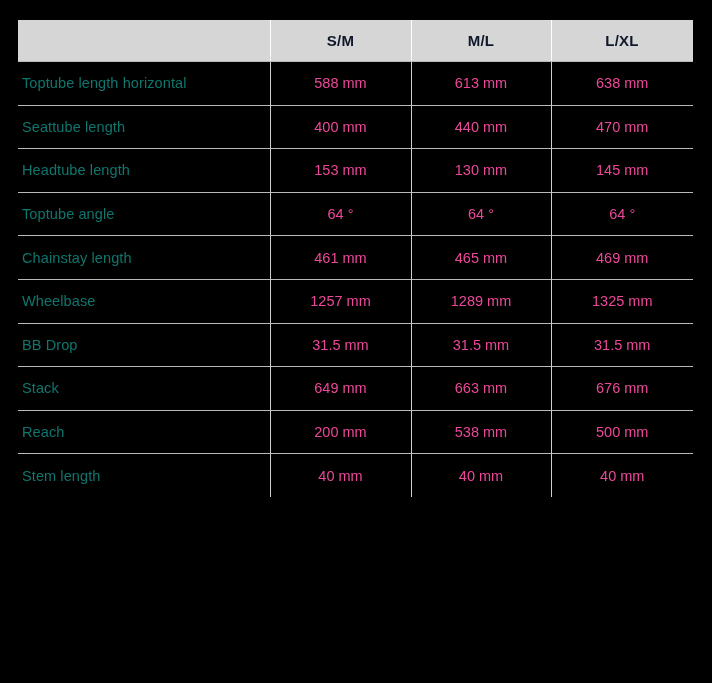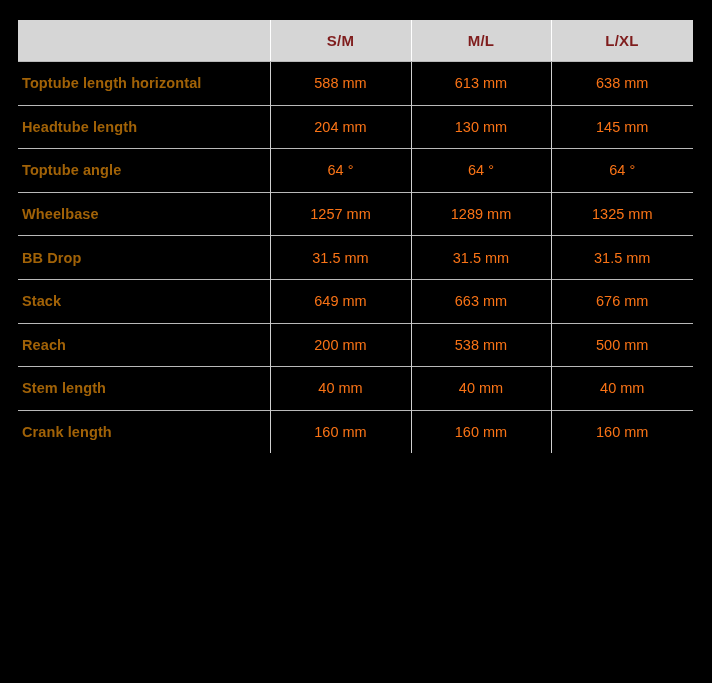--- a/index.html
+++ b/index.html
@@ -27,21 +27,21 @@
     left: 18px;
     top: 20px;
     width: 675px;
     border-collapse: collapse;
     table-layout: fixed;
   }
 
   
   .geometry-table thead th {
     background: #d6d6d6;
-    color: #7f1d1d;
+    color: #0f172a;
     font-size: 15px;
     font-weight: bold;
     letter-spacing: 0.2px;
     height: 41px;
     padding: 0;
     vertical-align: middle;
     text-align: center;
     border: none;
   }
   .geometry-table thead th.col-label {
@@ -56,31 +56,31 @@
   
   .geometry-table tbody td {
     height: 42.6px;
     padding: 0;
     vertical-align: middle;
     border-top: 1px solid #b9b9b9;
     background: #000000;
   }
 
   .geometry-table tbody td.cell-label {
-    color: #a16207;
+    color: #0f766e;
     font-size: 14.5px;
-    font-weight: bold;
+    font-weight: normal;
     letter-spacing: 0.1px;
     text-align: left;
     padding-left: 4px;
     white-space: nowrap;
   }
 
   .geometry-table tbody td.cell-value {
-    color: #f97316;
+    color: #ec4899;
     font-size: 14.5px;
     font-weight: normal;
     text-align: center;
     border-left: 1px solid #cfcfcf;
     white-space: nowrap;
   }
 
   
   .geometry-table tbody tr:last-child td {
     padding-bottom: 0;
@@ -106,30 +106,42 @@
       </tr>
     </thead>
     <tbody>
       <tr>
         <td class="cell-label">Toptube length horizontal</td>
         <td class="cell-value">588 mm</td>
         <td class="cell-value">613 mm</td>
         <td class="cell-value">638 mm</td>
       </tr>
       <tr>
+        <td class="cell-label">Seattube length</td>
+        <td class="cell-value">400 mm</td>
+        <td class="cell-value">440 mm</td>
+        <td class="cell-value">470 mm</td>
+      </tr>
+      <tr>
         <td class="cell-label">Headtube length</td>
-        <td class="cell-value">204 mm</td>
+        <td class="cell-value">153 mm</td>
         <td class="cell-value">130 mm</td>
         <td class="cell-value">145 mm</td>
       </tr>
       <tr>
         <td class="cell-label">Toptube angle</td>
         <td class="cell-value">64 °</td>
         <td class="cell-value">64 °</td>
         <td class="cell-value">64 °</td>
+      </tr>
+      <tr>
+        <td class="cell-label">Chainstay length</td>
+        <td class="cell-value">461 mm</td>
+        <td class="cell-value">465 mm</td>
+        <td class="cell-value">469 mm</td>
       </tr>
       <tr>
         <td class="cell-label">Wheelbase</td>
         <td class="cell-value">1257 mm</td>
         <td class="cell-value">1289 mm</td>
         <td class="cell-value">1325 mm</td>
       </tr>
       <tr>
         <td class="cell-label">BB Drop</td>
         <td class="cell-value">31.5 mm</td>
@@ -147,21 +159,15 @@
         <td class="cell-value">200 mm</td>
         <td class="cell-value">538 mm</td>
         <td class="cell-value">500 mm</td>
       </tr>
       <tr>
         <td class="cell-label">Stem length</td>
         <td class="cell-value">40 mm</td>
         <td class="cell-value">40 mm</td>
         <td class="cell-value">40 mm</td>
       </tr>
-      <tr>
-        <td class="cell-label">Crank length</td>
-        <td class="cell-value">160 mm</td>
-        <td class="cell-value">160 mm</td>
-        <td class="cell-value">160 mm</td>
-      </tr>
     </tbody>
   </table>
 </div>
 
 </body></html>

